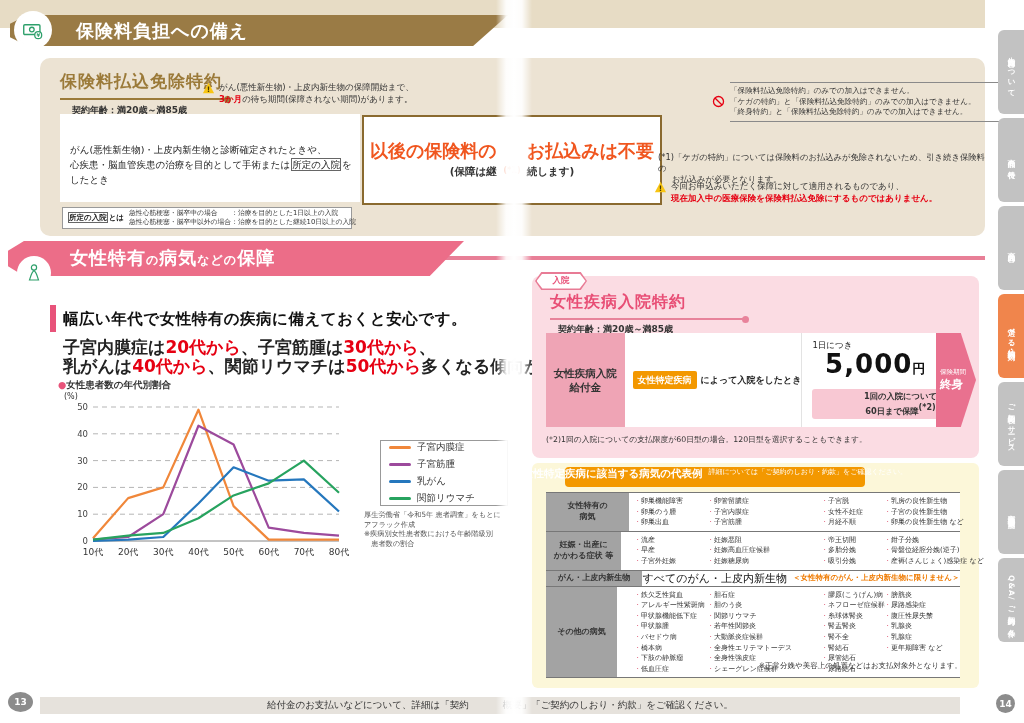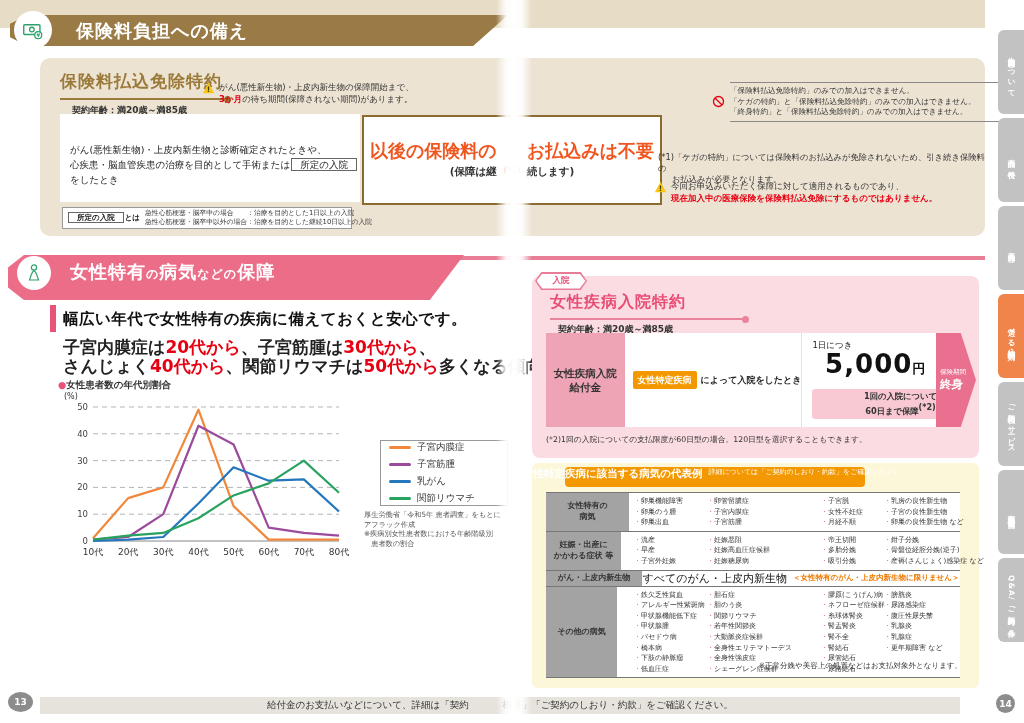--- a/index.html
+++ b/index.html
@@ -23,36 +23,36 @@
   .age1{left:32px;top:46px;}
   .warnrow{display:flex;gap:4px;align-items:flex-start;}
   .warn1{left:162px;top:24px;}
   .wtxt{font-size:8.5px;line-height:11.5px;color:#333;}
   .redb{color:#e60012;font-weight:bold;}
   .prohibit-wrap{left:672px;top:24px;width:302px;display:flex;gap:5px;align-items:center;}
   .prohibit-list{border-top:1px solid #8a8a8a;border-bottom:1px solid #8a8a8a;padding:3px 0;flex:1;}
   .prohibit-list div{font-size:7.6px;line-height:10.5px;color:#333;}
   .whitebox1{left:20px;top:56px;width:300px;height:88px;background:#fff;}
   .condtxt{position:absolute;left:10px;top:28px;font-size:9.5px;line-height:15px;color:#222;}
-  .boxed{border:1px solid #666;padding:0 8px;margin:16px 1px;}
+  .boxed{border:1px solid #666;padding:0 0;margin:16px 1px;}
   .goldbox{left:322px;top:57px;width:296px;height:86px;background:#fff;border:2px solid #8a6a2f;}
   .bigline{position:absolute;left:0;top:22px;width:100%;text-align:center;font-size:18px;font-weight:bold;color:#f0561f;}
   .gap30{display:inline-block;width:30px;}
   .sup{font-size:8px;vertical-align:super;}
   .subline{position:absolute;left:0;top:48px;width:100%;text-align:center;font-size:10.5px;font-weight:bold;color:#333;}
   .note1{left:618px;top:94px;width:330px;font-size:8.3px;line-height:11px;color:#333;}
   .warn2{left:614px;top:123px;}
   .defbox{left:22px;top:149px;width:290px;height:22px;background:#fff;border:1px solid #999;
           display:flex;align-items:center;gap:5px;padding:0 4px;box-sizing:border-box;}
   .defbox .term{font-size:7.5px;font-weight:bold;white-space:nowrap;}
   .defbox .deflines{font-size:6.8px;line-height:8.6px;color:#333;white-space:nowrap;}
 
   
   .pinkline{left:440px;top:256px;width:545px;height:4px;background:#e87f97;}
-  .banner2{left:8px;top:255px;width:456px;height:45px;background:#ec6d88;
+  .banner2{left:8px;top:241px;width:456px;height:35px;background:#ec6d88;
            clip-path:polygon(3.5% 0,100% 0,92.5% 100%,3.5% 100%,0 72%,0 28%);text-align:right;}
   .banner2 .b2txt{position:absolute;left:62px;top:5px;color:#fff;font-weight:bold;letter-spacing:1px;}
   .b2txt .big{font-size:18px;} .b2txt .small{font-size:12px;}
   .ic2{left:19px;top:258px;width:30px;height:30px;box-shadow:0 0 0 2px #fff;}
   .pinkbar{left:50px;top:305px;width:6px;height:27px;background:#e8537a;}
   .headline2{left:63px;top:309px;font-size:15.5px;font-weight:bold;color:#111;letter-spacing:0.5px;}
   .para{left:63px;top:338px;font-size:17px;line-height:18.5px;color:#222;font-weight:bold;}
   .chart-label{left:58px;top:379px;font-size:9.5px;font-weight:bold;color:#333;}
   .chart-label .dot{color:#e8537a;}
   .chart-unit{left:64px;top:392px;font-size:8px;color:#333;}
@@ -223,21 +223,21 @@
   </div>
   <div class="abs icon-circle ic2">
     <svg width="18" height="20" viewBox="0 0 18 20">
       <circle cx="9" cy="4.5" r="2.6" fill="none" stroke="#2ea06b" stroke-width="1.2"></circle>
       <path d="M9 7.5 C6.5 9.5 5.8 13 4.5 17 H13.5 C12.2 13 11.5 9.5 9 7.5 Z" fill="none" stroke="#2ea06b" stroke-width="1.2"></path>
     </svg>
   </div>
 
   <div class="abs pinkbar"></div>
   <div class="abs headline2">幅広い年代で女性特有の疾病に備えておくと安心です。</div>
-  <div class="abs para" id="para"><span>子宮内膜症は</span><span class="redb">20代から</span><span>、子宮筋腫は</span><span class="redb">30代から</span><span>、</span><br><span>さんじょく</span><span class="redb">40代から</span><span>、関節リウマチは</span><span class="redb">50代から</span><span>多くなる傾向があります。</span></div>
+  <div class="abs para" id="para"><span>子宮内膜症は</span><span class="redb">20代から</span><span>、子宮筋腫は</span><span class="redb">30代から</span><span>、</span><br><span>乳がんは</span><span class="redb">40代から</span><span>、関節リウマチは</span><span class="redb">50代から</span><span>多くなる傾向があります。</span></div>
 
   <div class="abs chart-label">
     <span class="dot">●</span><span>女性患者数の年代別割合</span>
   </div>
   <div class="abs chart-unit">(%)</div>
   <div class="abs" id="chart-svg"><svg width="292" height="164">
         <line x1="31" x2="277" y1="143" y2="143" stroke="#888" stroke-width="1"></line>
         <text x="26" y="146" text-anchor="end" font-size="8.5" fill="#444">0</text>
         <line x1="31" x2="277" y1="116.2" y2="116.2" stroke="#b5b5b5" stroke-dasharray="5,4" stroke-width="1"></line>
         <text x="26" y="119.2" text-anchor="end" font-size="8.5" fill="#444">10</text>

